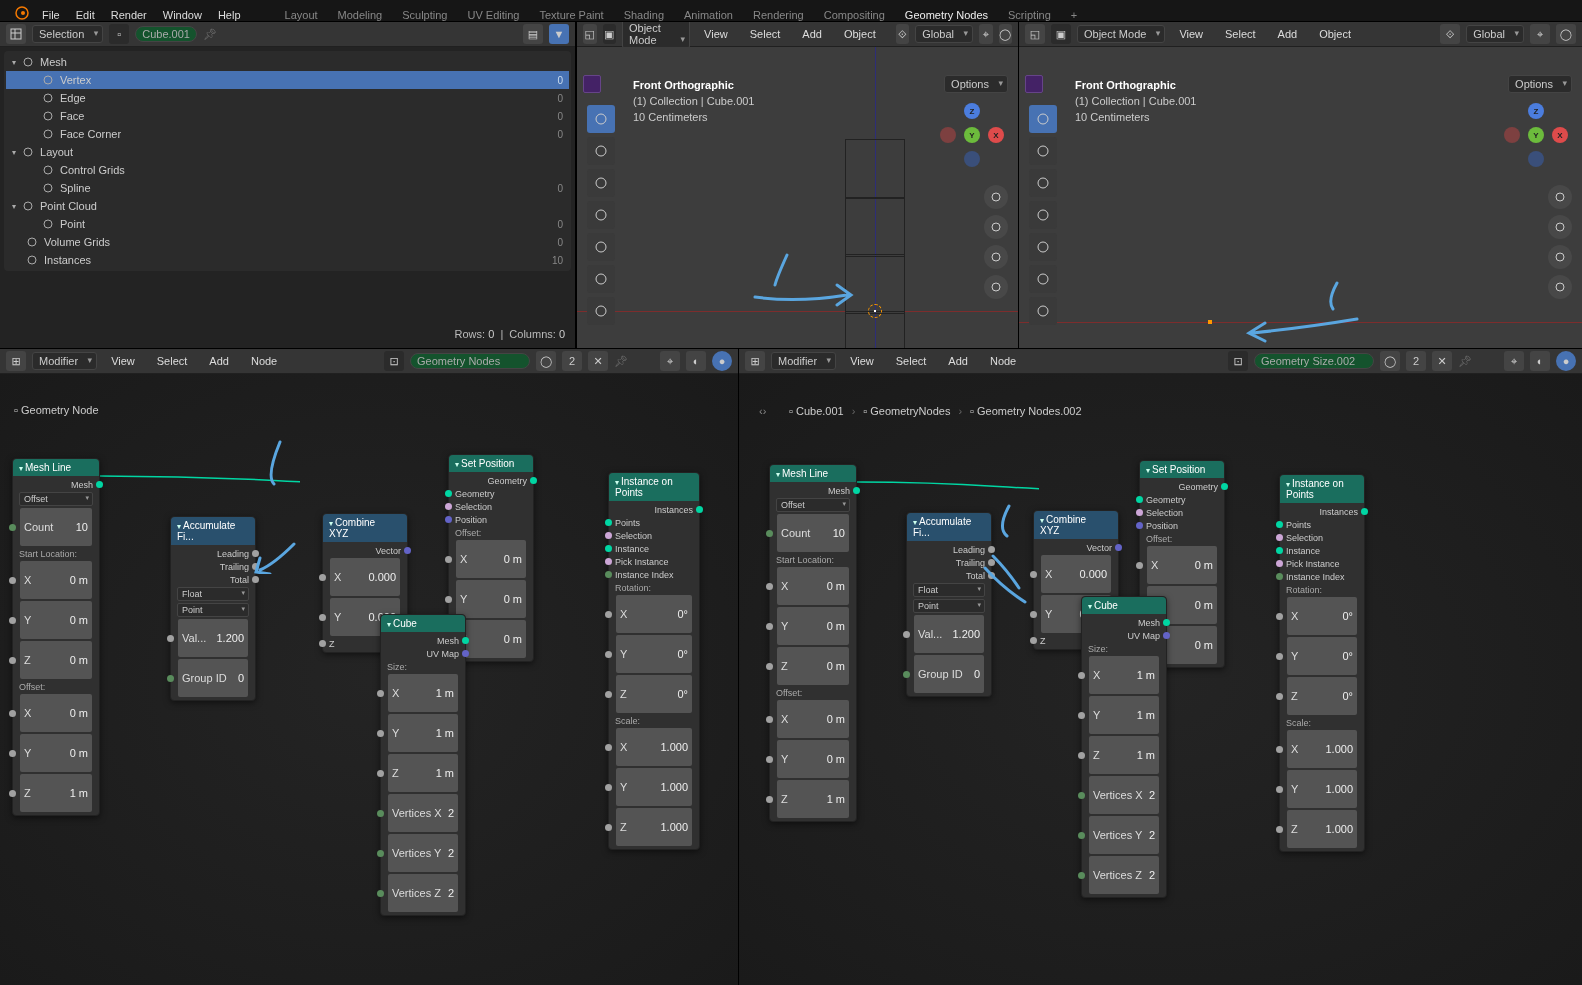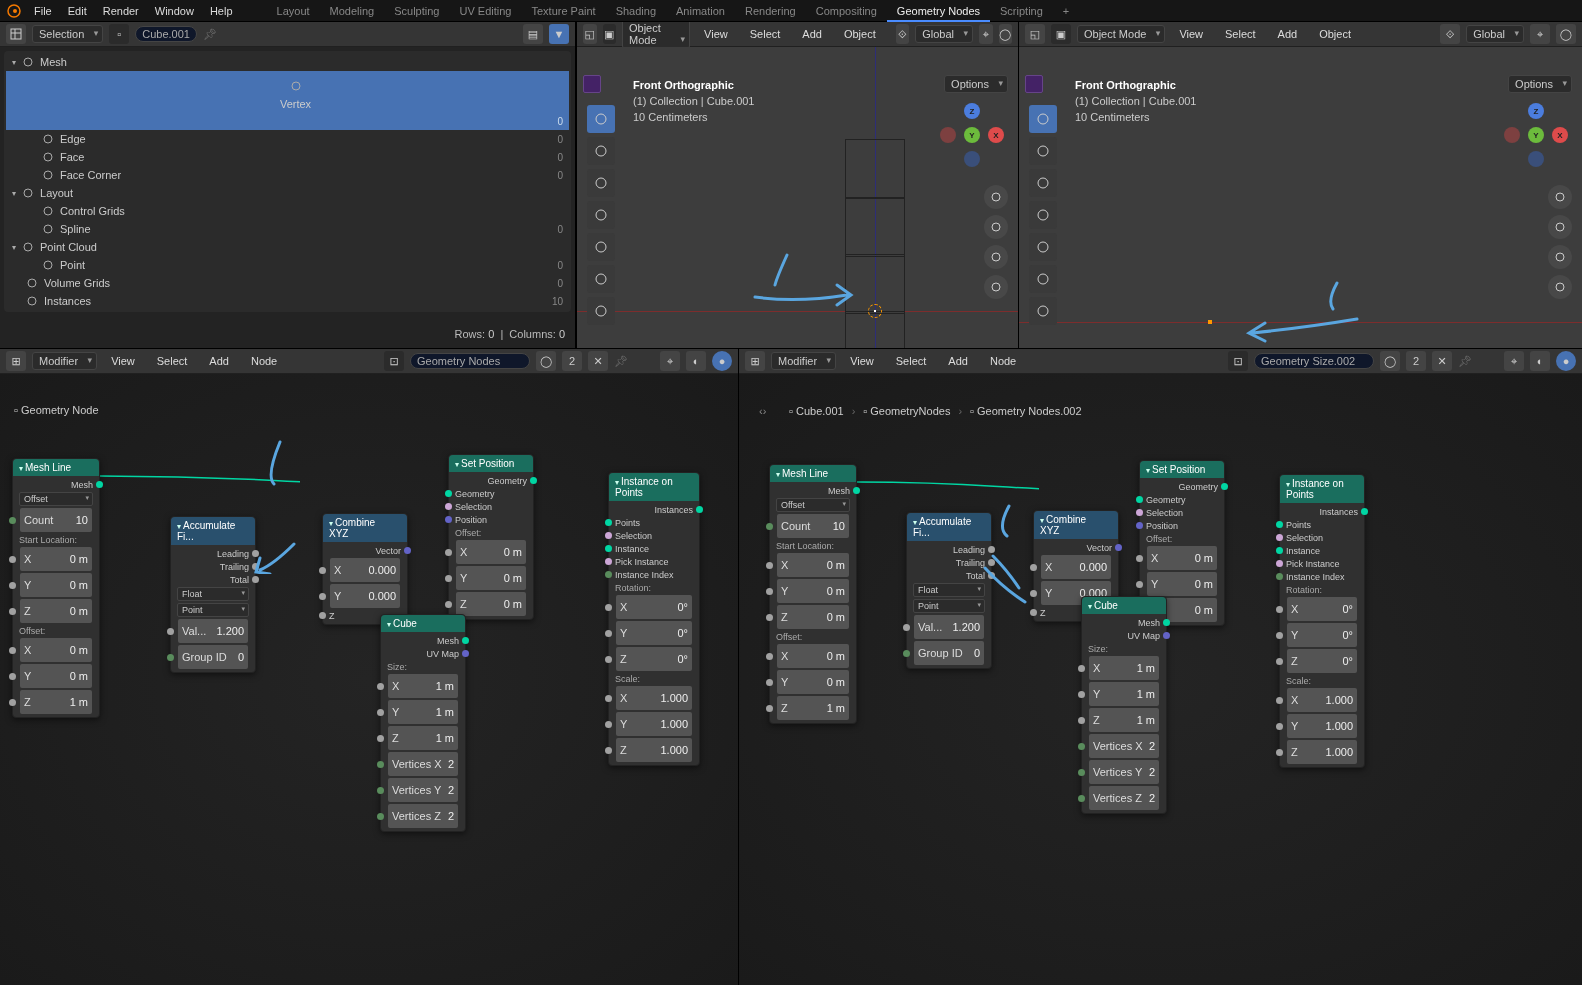--- a/index.html
+++ b/index.html
@@ -1,27 +1,27 @@
 <!DOCTYPE html>
 <html><head>
 <meta charset="utf-8">
 <style>
 *{margin:0;padding:0;box-sizing:border-box;font-family:-apple-system,BlinkMacSystemFont,"Segoe UI",sans-serif;font-size:11px;color:#ccc;user-select:none}
 body{background:#1a1a1a;width:1582px;height:985px;overflow:hidden;position:relative}
-.top-menu{height:22px;background:#161616;display:flex;align-items:center;padding:0 6px;gap:4px;border-bottom:1px solid #000}
+.top-menu{height:22px;background:#161616;display:flex;align-items:flex-end;padding:0 14px;gap:4px;border-bottom:1px solid #000}
 .menu-item{padding:2px 8px;cursor:pointer;color:#ddd}
 .menu-ws{font-size:11px;color:#888;padding:3px 10px}
 .menu-ws.active{color:#eee;border-bottom:2px solid #4a8cff}
 .logo{width:16px;height:16px;display:inline-flex;align-items:center;justify-content:center}
 .row{display:flex}
 .area-hdr{height:25px;background:#353535;display:flex;align-items:center;padding:0 6px;gap:6px;border-bottom:1px solid #202020}
 .icon-btn{width:20px;height:20px;background:#444;border-radius:3px;display:flex;align-items:center;justify-content:center;cursor:pointer}
 .dd{background:#2b2b2b;border:1px solid #444;border-radius:3px;padding:2px 18px 2px 6px;position:relative;cursor:pointer}
 .dd::after{content:"▾";position:absolute;right:4px;color:#999;font-size:9px}
-.txt-field{background:#0f172a;border:1px solid #444;border-radius:8px;padding:1px 6px;color:#aaa}
+.txt-field{background:#14532d;border:1px solid #444;border-radius:8px;padding:1px 6px;color:#aaa}
 .spreadsheet{width:576px;height:326px;background:#232323;border-right:1px solid #000;position:relative}
 .ss-tree{background:#2b2b2b;border-radius:4px;margin:4px;padding:2px}
 .ss-row{display:flex;align-items:center;padding:3px 6px;gap:6px}
 .ss-row.sel{background:#4772b3;color:#fff}
 .ss-row .cnt{margin-left:auto;color:#888;font-size:10px}
 .ss-row.sel .cnt{color:#cde}
 .ss-footer{position:absolute;bottom:8px;right:10px;color:#bbb}
 .vp{background:#393939;position:relative;border-left:1px solid #000;overflow:hidden}
 .vp-canvas{position:absolute;inset:25px 0 0 0;background:#3d3d3d}
 .vp-overlay{position:absolute;top:30px;left:56px;font-size:11px;color:#ccc;line-height:16px}
@@ -56,21 +56,21 @@
 .nrow{display:flex;align-items:center;padding:1px 6px;font-size:9px;position:relative;min-height:13px}
 .nrow.out{justify-content:flex-end}
 .nrow.out .sock{right:-4px}
 .nrow.in .sock{left:-4px}
 .sock{position:absolute;width:7px;height:7px;border-radius:50%;background:#999}
 .sock.geo{background:#00d6a3}
 .sock.vec{background:#6363c7}
 .sock.flt{background:#a1a1a1}
 .sock.int{background:#598c5c}
 .sock.bool{background:#cca6d6}
-.nrow .fld{background:#545454;border-radius:2px;padding:6px 4px;margin:0 1px;flex:1;display:flex;justify-content:space-between;font-size:9px}
+.nrow .fld{background:#545454;border-radius:2px;padding:13px 4px;margin:0 1px;flex:1;display:flex;justify-content:space-between;font-size:9px}
 .nrow .fld span:first-child{color:#ddd}
 .nrow .fld span:last-child{color:#eee}
 .nrow .ddn{background:#2b2b2b;border:1px solid #444;border-radius:2px;padding:1px 4px;flex:1;font-size:9px;position:relative}
 .nrow .ddn::after{content:"▾";position:absolute;right:3px;font-size:7px;color:#999}
 svg.wires{position:absolute;inset:0;pointer-events:none}
 .wire{fill:none;stroke-width:1.5}
 .w-geo{stroke:#00d6a3}
 .w-vec{stroke:#6363c7}
 .w-flt{stroke:#a1a1a1}
 .annot{position:absolute;pointer-events:none;stroke:#5aa6e0;stroke-width:3;fill:none;stroke-linecap:round}
@@ -114,21 +114,21 @@
       <span class="icon-btn" style="background:#4772b3">▼</span>
     </div>
     <div class="ss-tree" id="ss-tree">
         <div class="ss-row" style="padding-left: 6px;">
           <span style="font-size:8px;color:#aaa">▾</span>
           <svg width="12" height="12">
             <circle cx="6" cy="6" r="4" fill="none" stroke="#aaa"></circle>
           </svg>
           <span>Mesh</span>
         </div>
-        <div class="ss-row sel" style="padding-left: 22px; flex-direction: column;">
+        <div class="ss-row sel" style="padding-left: 22px;">
           <span style="width:8px"></span>
           <svg width="12" height="12">
             <circle cx="6" cy="6" r="4" fill="none" stroke="#aaa"></circle>
           </svg>
           <span>Vertex</span>
           <span class="cnt">0</span>
         </div>
         <div class="ss-row" style="padding-left: 22px;">
           <span style="width:8px"></span>
           <svg width="12" height="12">

